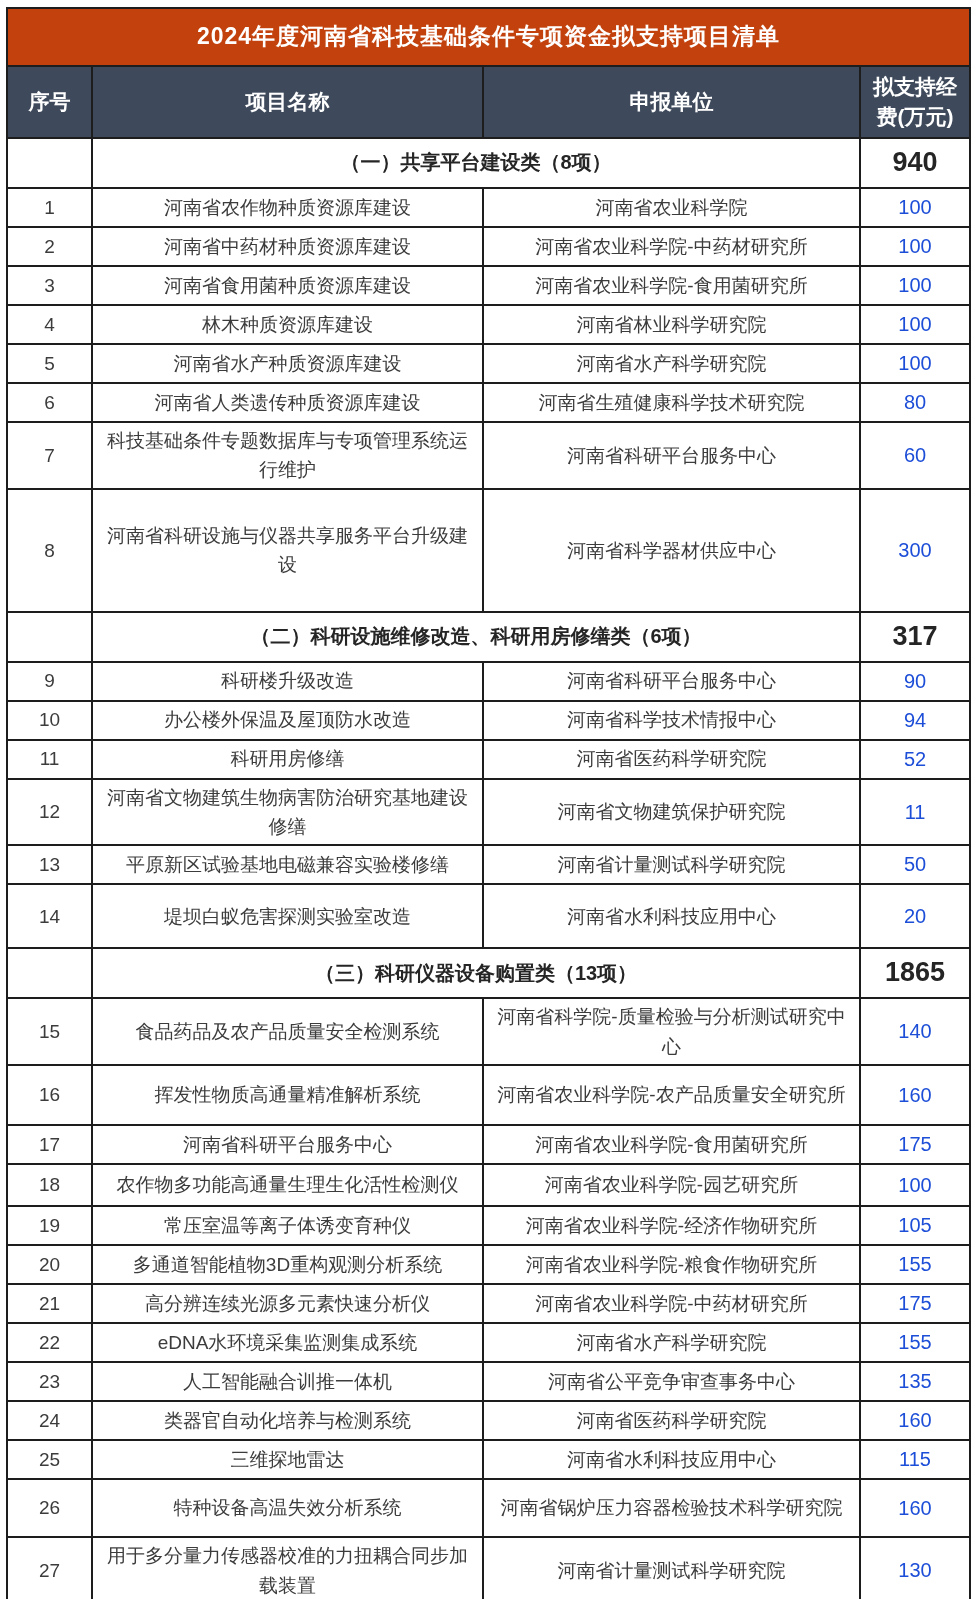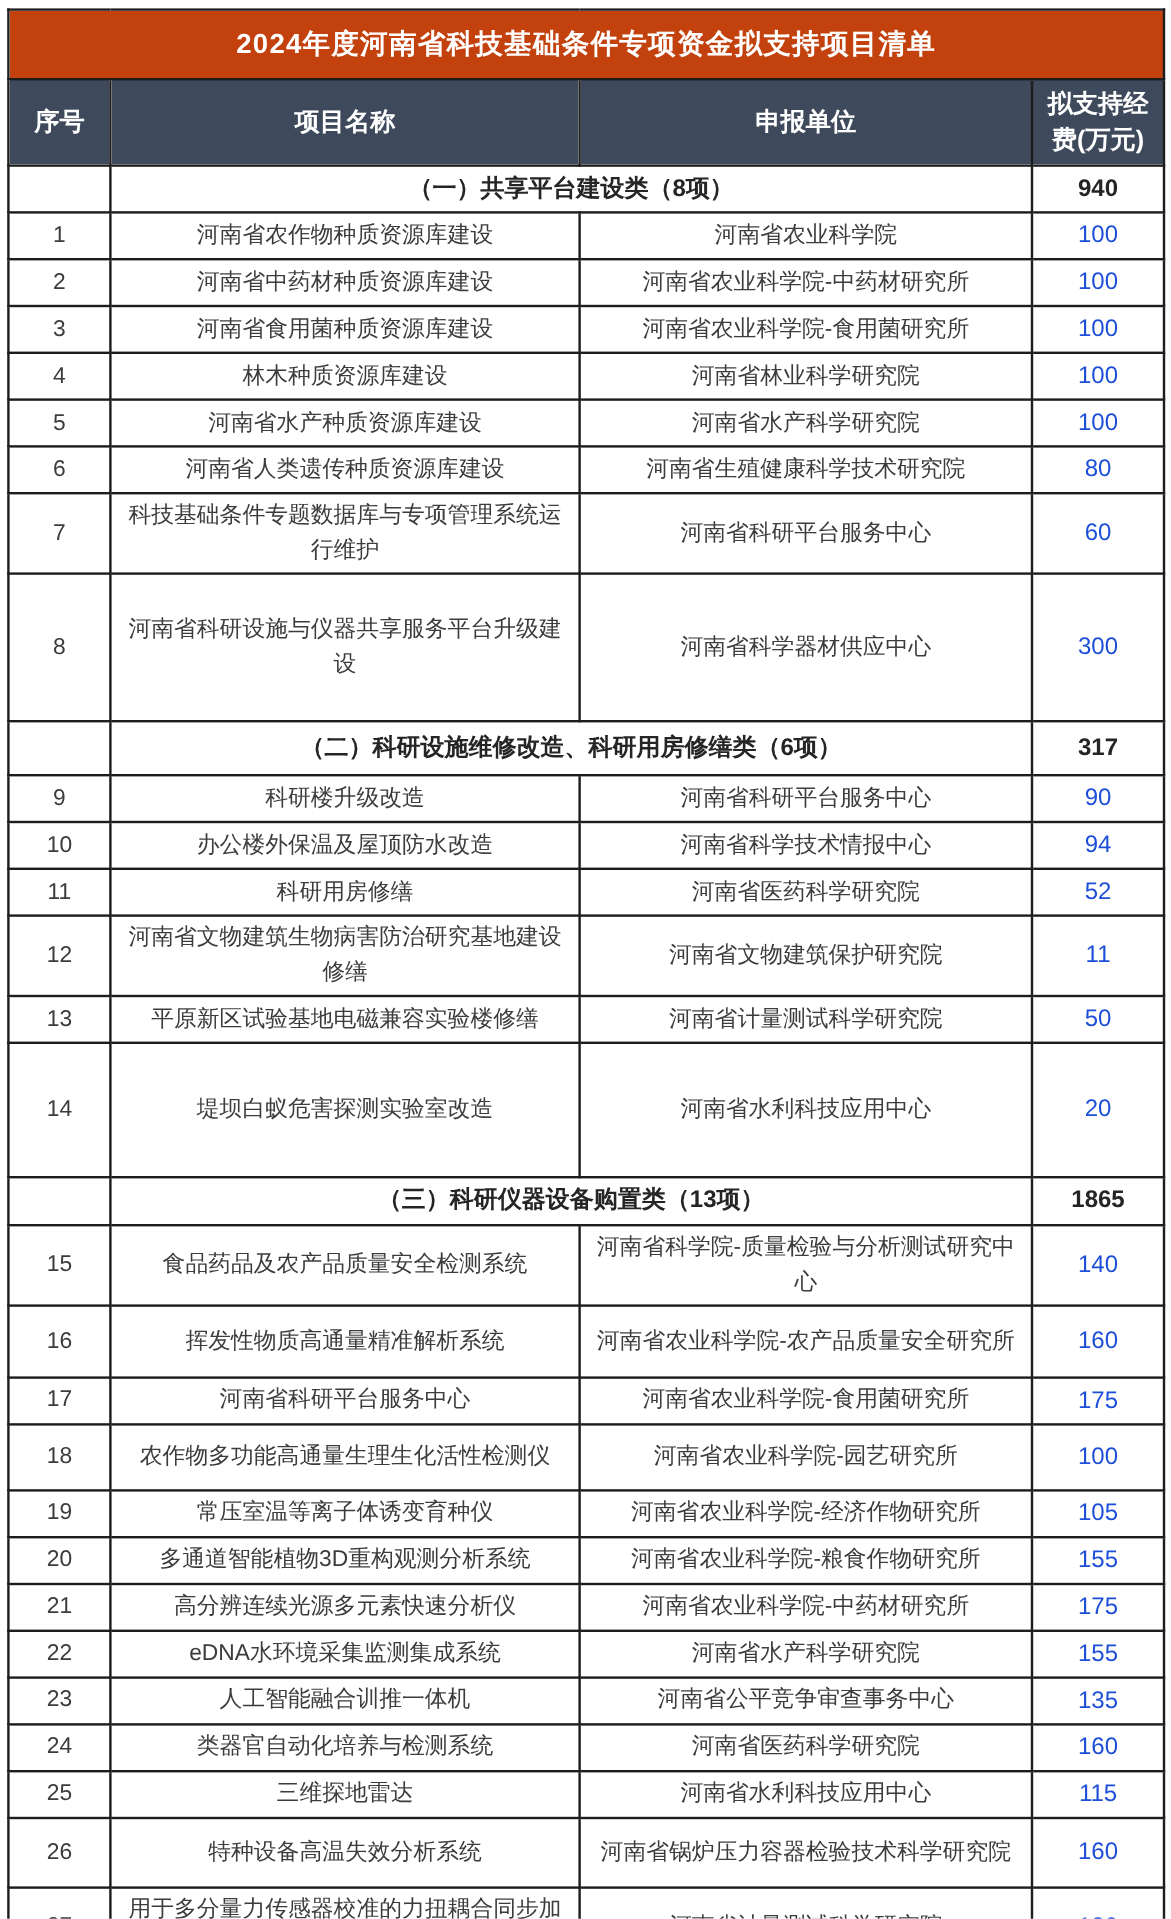--- a/index.html
+++ b/index.html
@@ -29,21 +29,21 @@
     font-size:23px;font-weight:bold;height:50px;letter-spacing:1px;
   }
   tr.head-row th{
     background:#3e4a5c;color:#ffffff;
     font-size:21px;font-weight:bold;height:64px;line-height:1.45;
     padding:3px 6px;
   }
   tr.section-row td{
     font-weight:bold;color:#252525;font-size:20px;
   }
-  tr.section-row td.amount{font-size:20px;}
+  tr.section-row td.amount{font-size:27px;}
   td.amount{font-size:20px;color:#1d4ed8;}
 </style>
 </head>
 <body>
 
 <div class="page">
   <table class="tbl">
     <colgroup>
         <col class="c1">
         <col class="c2">
@@ -143,21 +143,21 @@
           <td>河南省文物建筑生物病害防治研究基地建设修缮</td>
           <td>河南省文物建筑保护研究院</td>
           <td class="amount">11</td>
         </tr>
         <tr class="data-row" style="height: 28px;">
           <td>13</td>
           <td>平原新区试验基地电磁兼容实验楼修缮</td>
           <td>河南省计量测试科学研究院</td>
           <td class="amount">50</td>
         </tr>
-        <tr class="data-row" style="height: 112px;">
+        <tr class="data-row" style="height: 64px;">
           <td>14</td>
           <td>堤坝白蚁危害探测实验室改造</td>
           <td>河南省水利科技应用中心</td>
           <td class="amount">20</td>
         </tr>
         <tr class="section-row" style="height: 40px;">
           <td></td>
           <td colspan="2">（三）科研仪器设备购置类（13项）</td>
           <td class="amount">1865</td>
         </tr>
@@ -172,21 +172,21 @@
           <td>挥发性物质高通量精准解析系统</td>
           <td>河南省农业科学院-农产品质量安全研究所</td>
           <td class="amount">160</td>
         </tr>
         <tr class="data-row" style="height: 30px;">
           <td>17</td>
           <td>河南省科研平台服务中心</td>
           <td>河南省农业科学院-食用菌研究所</td>
           <td class="amount">175</td>
         </tr>
-        <tr class="data-row" style="height: 55px;">
+        <tr class="data-row" style="height: 42px;">
           <td>18</td>
           <td>农作物多功能高通量生理生化活性检测仪</td>
           <td>河南省农业科学院-园艺研究所</td>
           <td class="amount">100</td>
         </tr>
         <tr class="data-row" style="height: 30px;">
           <td>19</td>
           <td>常压室温等离子体诱变育种仪</td>
           <td>河南省农业科学院-经济作物研究所</td>
           <td class="amount">105</td>

